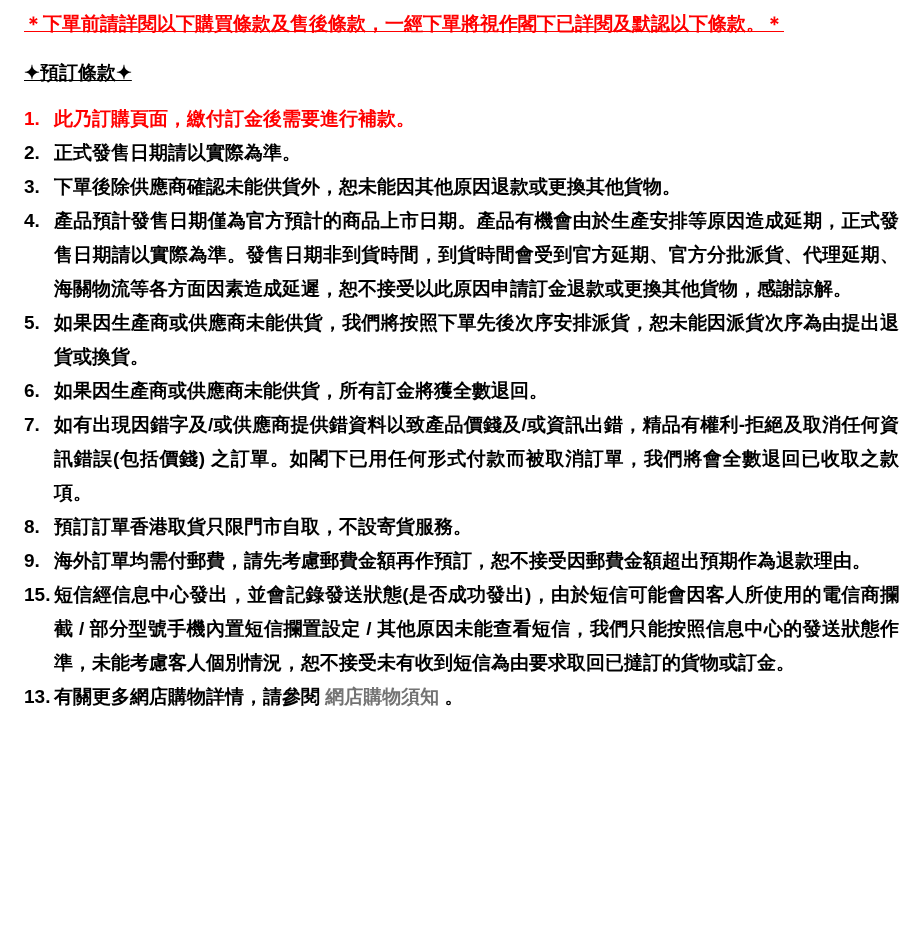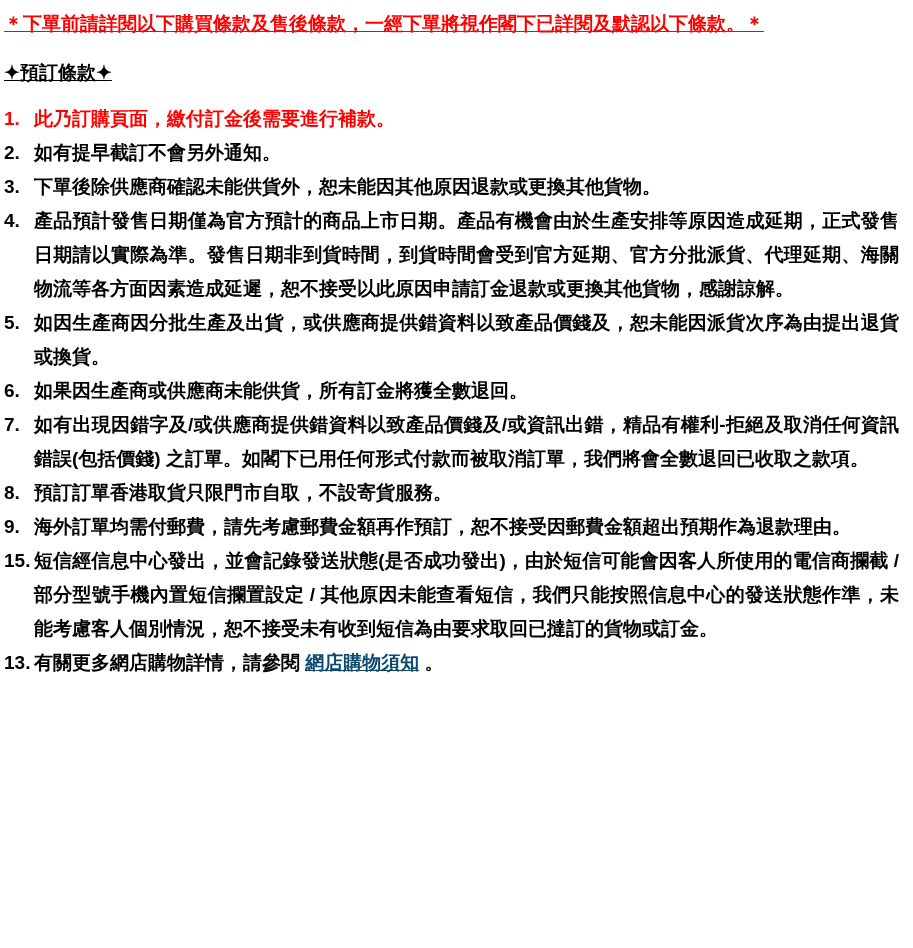--- a/index.html
+++ b/index.html
@@ -7,21 +7,21 @@
     padding: 0;
     background: #ffffff;
   }
   body {
     width: 913px;
     font-family: "Liberation Sans", sans-serif;
     font-weight: 700;
     color: #000000;
   }
   .page {
-    padding: 10px 14px 12px 4px;
+    padding: 10px 14px 12px 24px;
     box-sizing: border-box;
   }
   .notice-title {
     color: #ff0000;
     text-decoration: underline;
     font-size: 19px;
     line-height: 28px;
     margin-bottom: 22px;
   }
   .section-header {
@@ -49,22 +49,21 @@
     text-align: justify;
   }
   .red-text {
     color: #ff0000;
   }
   .red-link {
     color: #ff0000;
     text-decoration: underline;
   }
   .blue-link {
-    color: #0c4a6e;
-    text-decoration: underline;
+    color: #737373;
     cursor: pointer;
   }
 </style>
 </head>
 <body>
 
 <div class="page">
 
   <div class="notice-title">＊下單前請詳閱以下購買條款及售後條款，一經下單將視作閣下已詳閱及默認以下條款。＊</div>
 
@@ -72,36 +71,36 @@
 
   <div class="terms">
 
     <div class="term-item">
       <span class="term-num red-text">1.</span>
       <div class="term-text red-text">此乃訂購頁面，繳付訂金後需要進行補款。</div>
     </div>
 
     <div class="term-item">
       <span class="term-num">2.</span>
-      <div class="term-text">如有提早截訂不會另外通知。</div>
+      <div class="term-text">正式發售日期請以實際為準。</div>
     </div>
 
     <div class="term-item">
       <span class="term-num">3.</span>
       <div class="term-text">下單後除供應商確認未能供貨外，恕未能因其他原因退款或更換其他貨物。</div>
     </div>
 
     <div class="term-item">
       <span class="term-num">4.</span>
       <div class="term-text">產品預計發售日期僅為官方預計的商品上市日期。產品有機會由於生產安排等原因造成延期，正式發售日期請以實際為準。發售日期非到貨時間，到貨時間會受到官方延期、官方分批派貨、代理延期、海關物流等各方面因素造成延遲，恕不接受以此原因申請訂金退款或更換其他貨物，感謝諒解。</div>
     </div>
 
     <div class="term-item">
       <span class="term-num">5.</span>
-      <div class="term-text">如因生產商因分批生產及出貨，或供應商提供錯資料以致產品價錢及，恕未能因派貨次序為由提出退貨或換貨。</div>
+      <div class="term-text">如果因生產商或供應商未能供貨，我們將按照下單先後次序安排派貨，恕未能因派貨次序為由提出退貨或換貨。</div>
     </div>
 
     <div class="term-item">
       <span class="term-num">6.</span>
       <div class="term-text">如果因生產商或供應商未能供貨，所有訂金將獲全數退回。</div>
     </div>
 
     <div class="term-item">
       <span class="term-num">7.</span>
       <div class="term-text">如有出現因錯字及/或供應商提供錯資料以致產品價錢及/或資訊出錯，精品有權利-拒絕及取消任何資訊錯誤(包括價錢) 之訂單。如閣下已用任何形式付款而被取消訂單，我們將會全數退回已收取之款項。</div>

